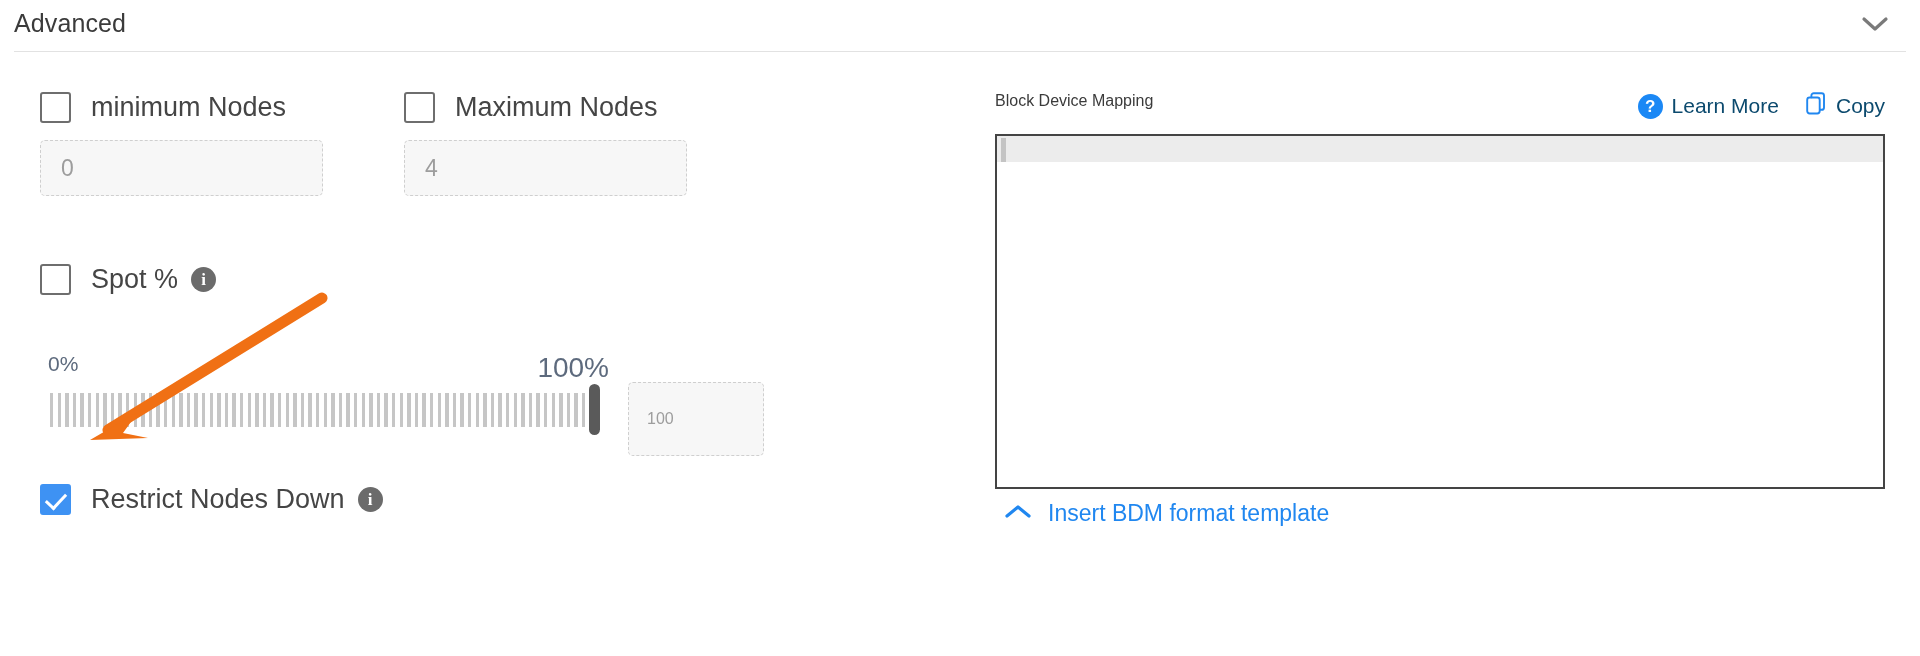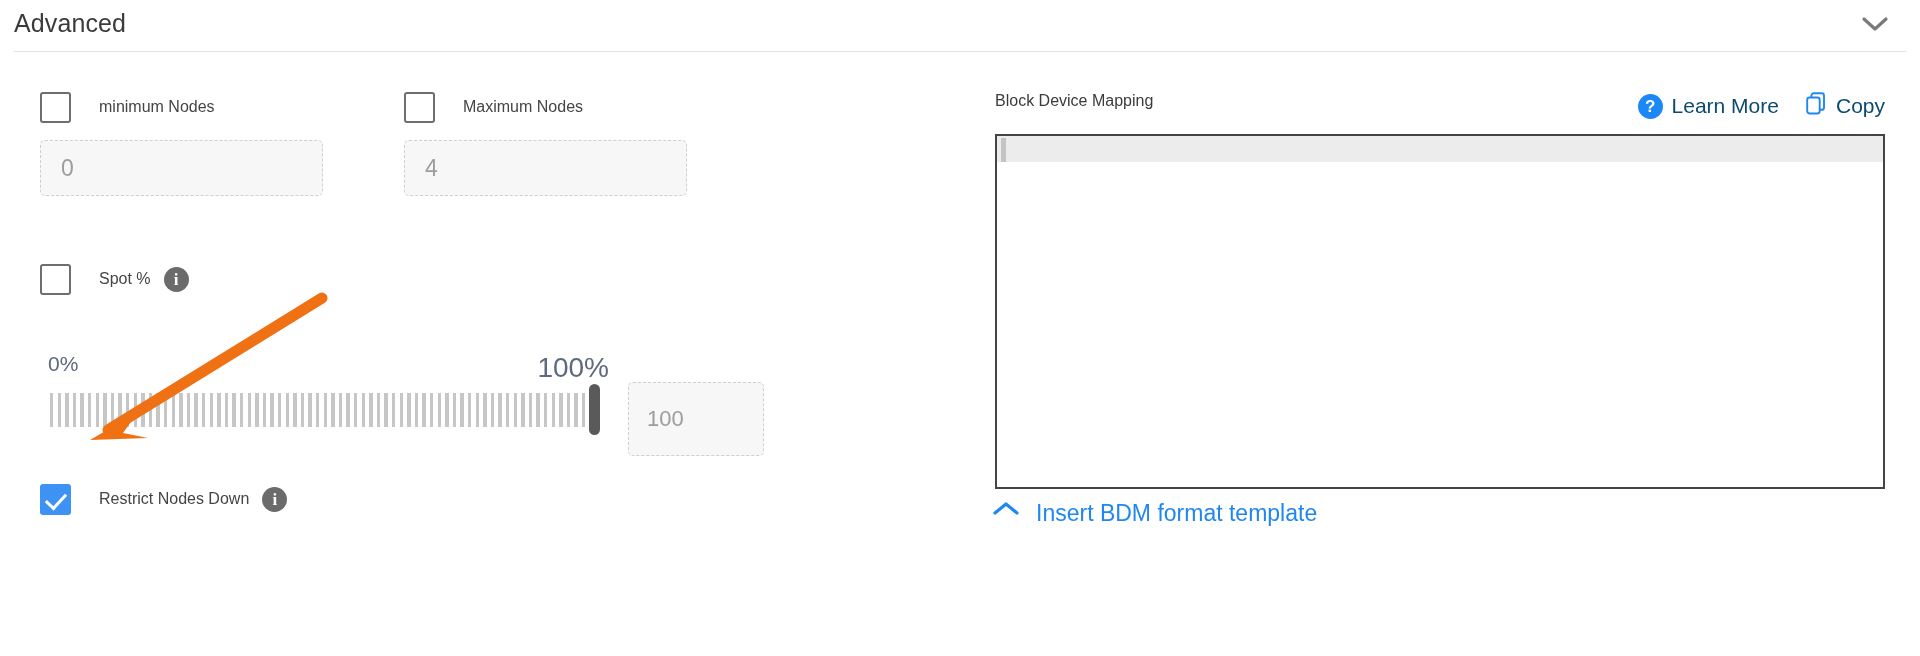--- a/index.html
+++ b/index.html
@@ -66,22 +66,22 @@
   .checkbox.checked::after {
     content: "";
     position: absolute;
     left: 8px; top: 3px;
     width: 9px; height: 17px;
     border: solid #fff;
     border-width: 0 3.2px 3.2px 0;
     transform: rotate(43deg);
   }
   .cb-label {
-    margin-left: 28px;
-    font-size: 16px;
+    margin-left: 20px;
+    font-size: 27px;
     color: #454545;
     white-space: nowrap;
     font-weight: 400;
   }
   .info-icon {
     margin-left: 13px;
     width: 25px; height: 25px;
     border-radius: 50%;
     background: #6b6b6b;
     color: #fff;
@@ -144,21 +144,21 @@
   }
   .slider-value {
     position: absolute;
     left: 588px; top: 30px;
     width: 136px; height: 74px;
     border: 1.6px dashed #cfcfcf;
     border-radius: 5px;
     background: #f7f7f7;
     display: flex; align-items: center;
     padding-left: 18px;
-    font-size: 22px;
+    font-size: 16px;
     color: #9d9d9d;
     cursor: text;
   }
 
   
   .restrict-row { position: absolute; left: 40px; top: 430px; }
 
   
   .right-pane { position: absolute; left: 960px; top: 52px; width: 960px; height: 604px; }
 
@@ -201,22 +201,22 @@
     background: #ececec;
   }
   .editor-gutter {
     position: absolute; left: 4px; top: 2px;
     width: 5px; height: 24px;
     background: #c4c4c4;
   }
 
   .insert-template {
     position: absolute;
-    left: 32px; top: 448px;
-    display: flex; gap: 16px;
+    left: 44px; top: 448px;
+    display: flex; align-items: center; gap: 16px;
     cursor: pointer;
   }
   .insert-label { font-size: 23px; color: #2087f0; white-space: nowrap; }
 
   
   .annotation-arrow {
     position: absolute;
     left: 60px; top: 290px;
     width: 280px; height: 160px;
     pointer-events: none;

